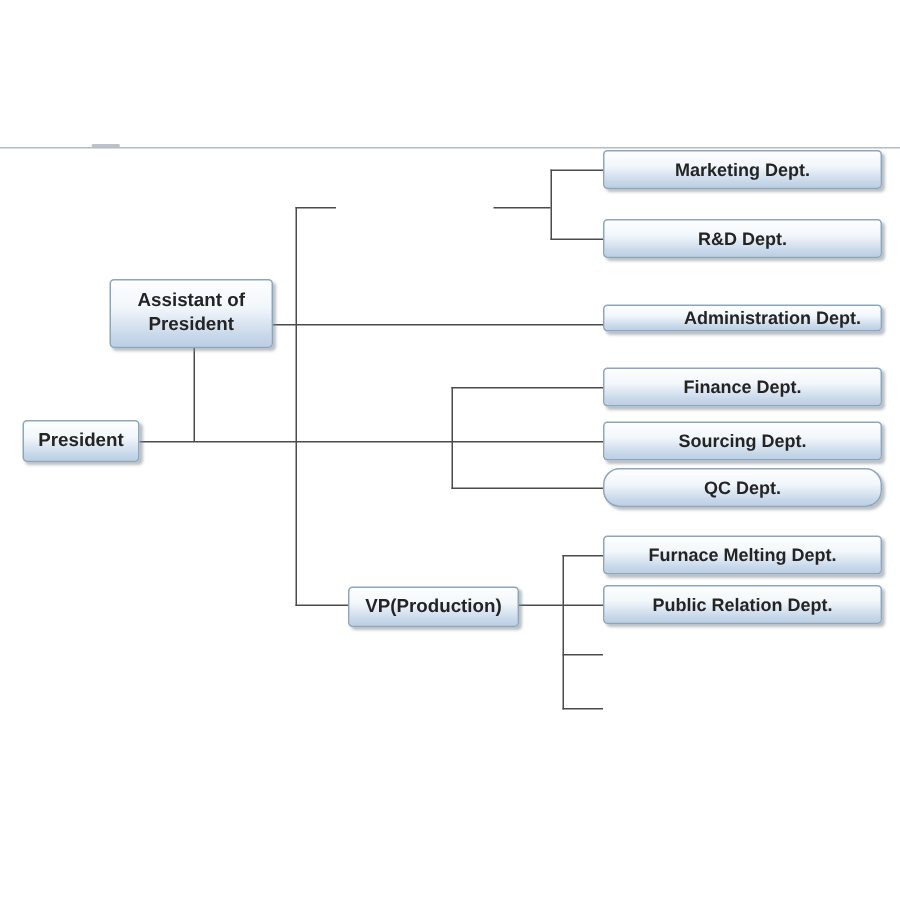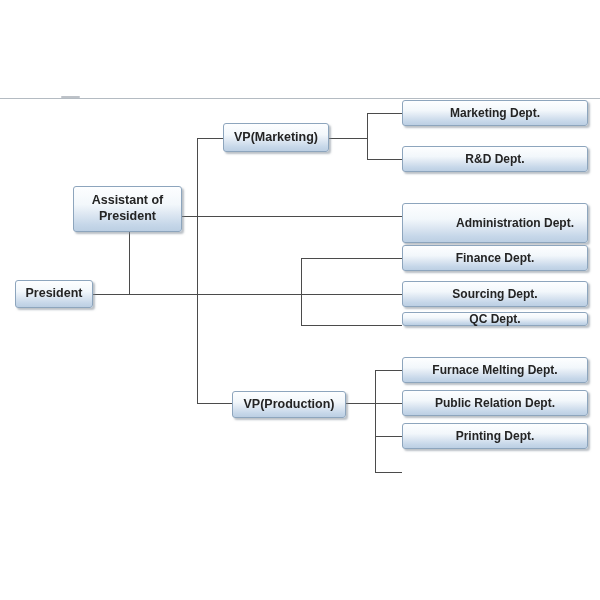--- a/index.html
+++ b/index.html
@@ -57,36 +57,34 @@
   <div class="l v" style="left:375px;top:370px;height:103px;"></div>
   <div class="l h" style="left:375px;top:370px;width:27px;"></div>
   <div class="l h" style="left:375px;top:403px;width:27px;"></div>
   <div class="l h" style="left:375px;top:436px;width:27px;"></div>
   <div class="l h" style="left:375px;top:472px;width:27px;"></div>
 
   <div class="box mgr" style="left:15px;top:280px;width:78px;height:28px;">President</div>
 
   <div class="box mgr assistant" style="left:73px;top:186px;width:109px;height:46px;">Assistant of President</div>
 
-  <div class="box mgr" style="left:223px;top:123px;width:106px;height:29px;">VP(Marketing)</div>
 
   <div class="box mgr" style="left:232px;top:391px;width:114px;height:27px;">VP(Production)</div>
 
   <div class="box dept" style="left:402px;top:100px;width:186px;height:26px;">Marketing Dept.</div>
 
   <div class="box dept" style="left:402px;top:146px;width:186px;height:26px;text-align:right;">R&amp;D Dept.</div>
 
-  <div class="box dept" style="left:402px;top:203px;width:186px;height:40px;padding-left:40px;">Administration Dept.</div>
+  <div class="box dept" style="left:402px;top:203px;width:186px;height:18px;padding-left:40px;">Administration Dept.</div>
 
   <div class="box dept" style="left:402px;top:245px;width:186px;height:26px;">Finance Dept.</div>
 
   <div class="box dept" style="left:402px;top:281px;width:186px;height:26px;">Sourcing Dept.</div>
 
-  <div class="box dept" style="left:402px;top:312px;width:186px;height:14px;">QC Dept.</div>
+  <div class="box dept" style="left:402px;top:312px;width:186px;height:26px;border-radius:11px;">QC Dept.</div>
 
   <div class="box dept" style="left:402px;top:357px;width:186px;height:26px;">Furnace Melting Dept.</div>
 
   <div class="box dept" style="left:402px;top:390px;width:186px;height:26px;">Public Relation Dept.</div>
 
-  <div class="box dept" style="left:402px;top:423px;width:186px;height:26px;">Printing Dept.</div>
 
 
 </div>
 
 </body></html>

